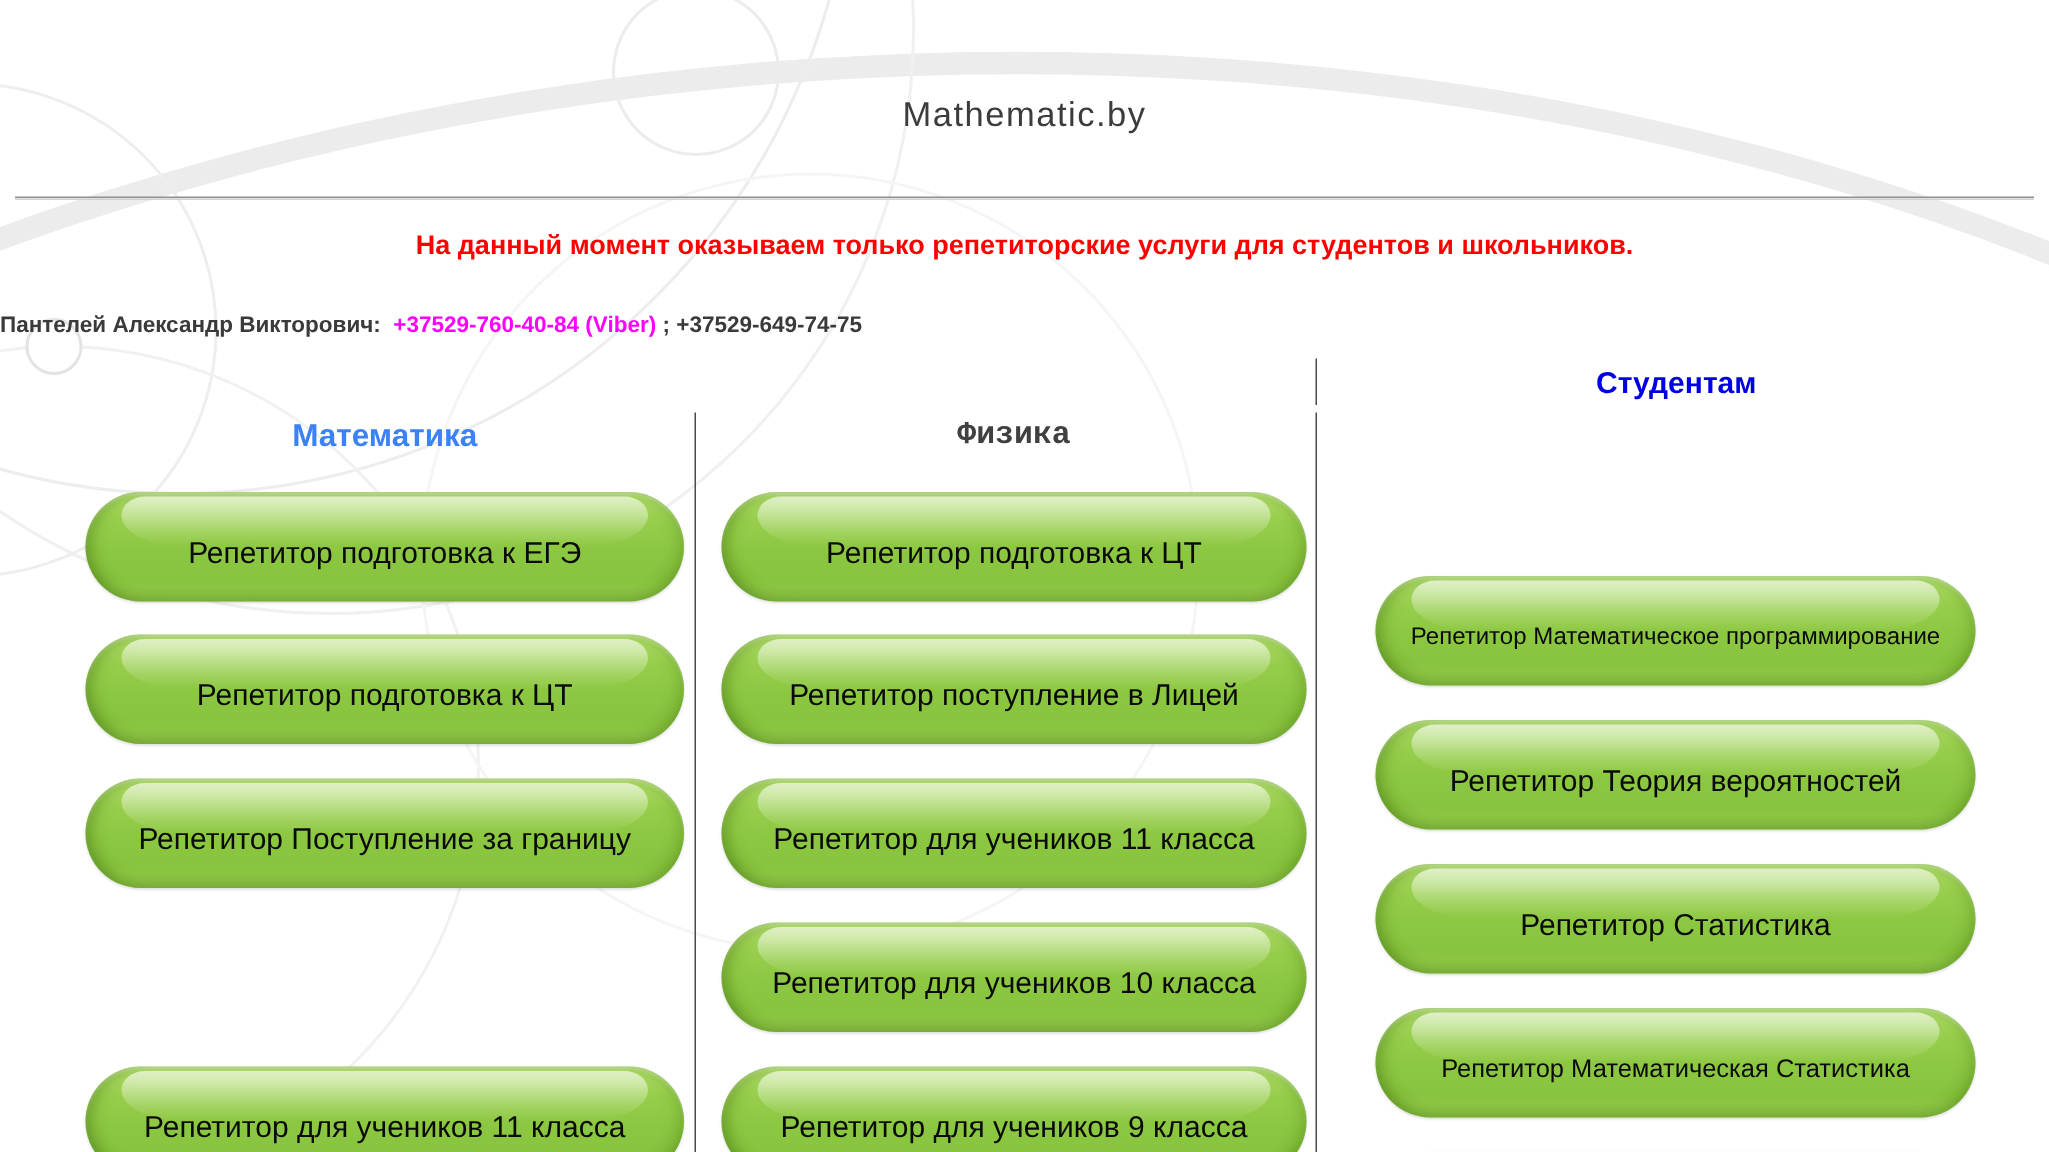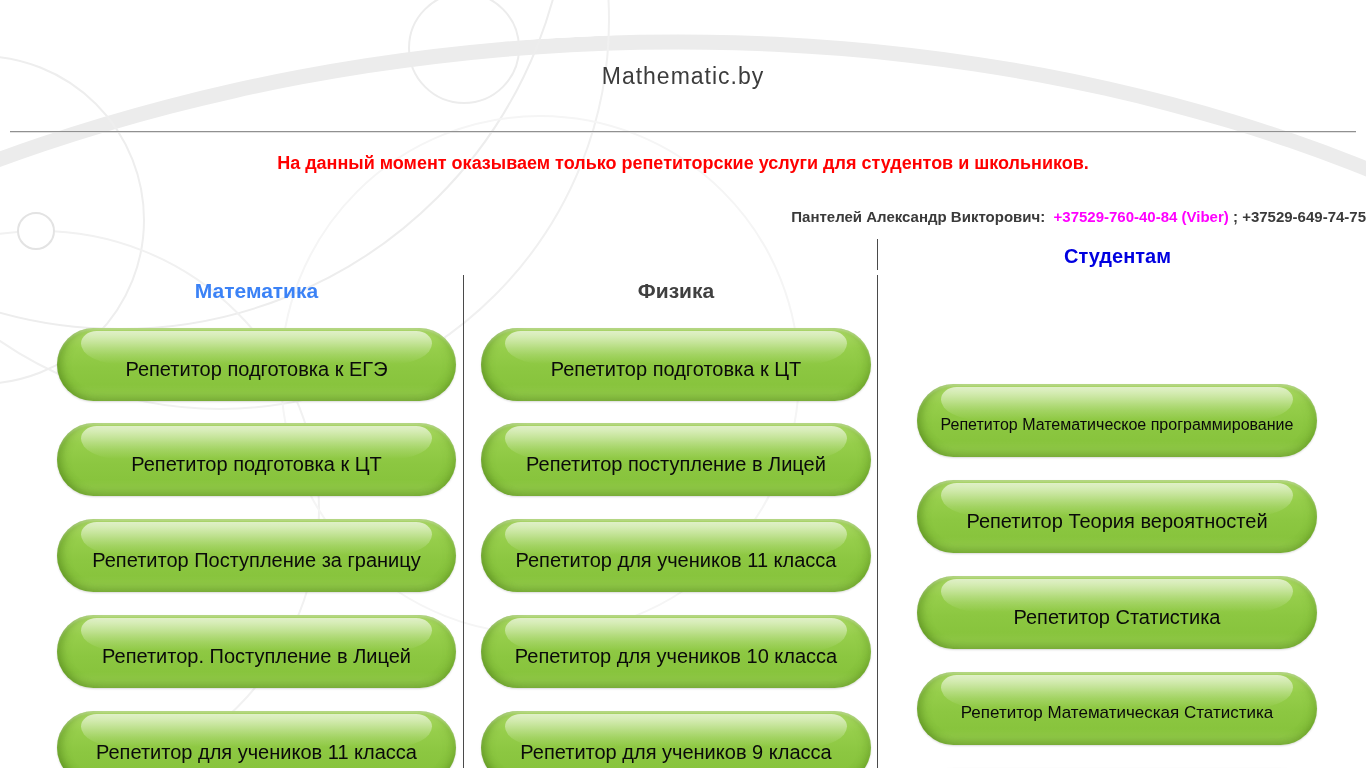--- a/index.html
+++ b/index.html
@@ -42,42 +42,42 @@
   }
 
   
   .announcement {
     position:absolute; top:121px; left:0; width:100%;
     text-align:center;
     font-size:18px; font-weight:bold; color:#ff0000;
   }
   .contact {
     position:absolute; top:176px; left:0; width:100%;
-    text-align:right;
+    text-align:left;
     font-size:15px; font-weight:bold; color:#3a3a3a;
   }
   .contact .viber { color:#ff00ff; text-decoration:none; cursor:pointer; }
   .contact .sep { color:#3a3a3a; }
 
   
   .hdr-school {
     position:absolute; top:212px; left:57px; width:810px;
     text-align:center; font-size:16px; font-weight:bold; color:#0000e0;
   }
   .hdr-students {
     position:absolute; top:213px; left:879px; width:477px;
     text-align:center; font-size:20px; font-weight:bold; color:#0000e0;
   }
   .hdr-math {
     position:absolute; top:247px; left:57px; width:399px;
     text-align:center; font-size:21px; font-weight:bold; color:#3b82f6;
   }
   .hdr-phys {
     position:absolute; top:247px; left:481px; width:390px;
-    text-align:center; font-size:21px; font-weight:bold; color:#404040;
+    text-align:center; font-size:21px; font-weight:bold; color:#404040;font-family:Liberation Mono, monospace;
   }
 
   
   .vline { position:absolute; width:1px; background:#4a4a4a; }
   .vline-sect-top { left:877px; top:207px; height:31px; }
   .vline-sect     { left:877px; top:243px; height:525px; }
   .vline-mid      { left:463px; top:243px; height:525px; }
 
   
   .pill {
@@ -151,23 +151,20 @@
 
   <a class="pill col-math rA1">
     <span class="pill-label">Репетитор подготовка к ЕГЭ</span>
     </a>
   <a class="pill col-math rA2">
     <span class="pill-label">Репетитор подготовка к ЦТ</span>
     </a>
   <a class="pill col-math rA3">
     <span class="pill-label">Репетитор Поступление за границу</span>
     </a>
-  <a class="pill col-math rA4">
-    <span class="pill-label">Репетитор. Поступление в Лицей</span>
-    </a>
   <a class="pill col-math rA5">
     <span class="pill-label">Репетитор для учеников 11 класса</span>
     </a>
 
   <a class="pill col-phys rA1">
     <span class="pill-label">Репетитор подготовка к ЦТ</span>
     </a>
   <a class="pill col-phys rA2">
     <span class="pill-label">Репетитор поступление в Лицей</span>
     </a>

